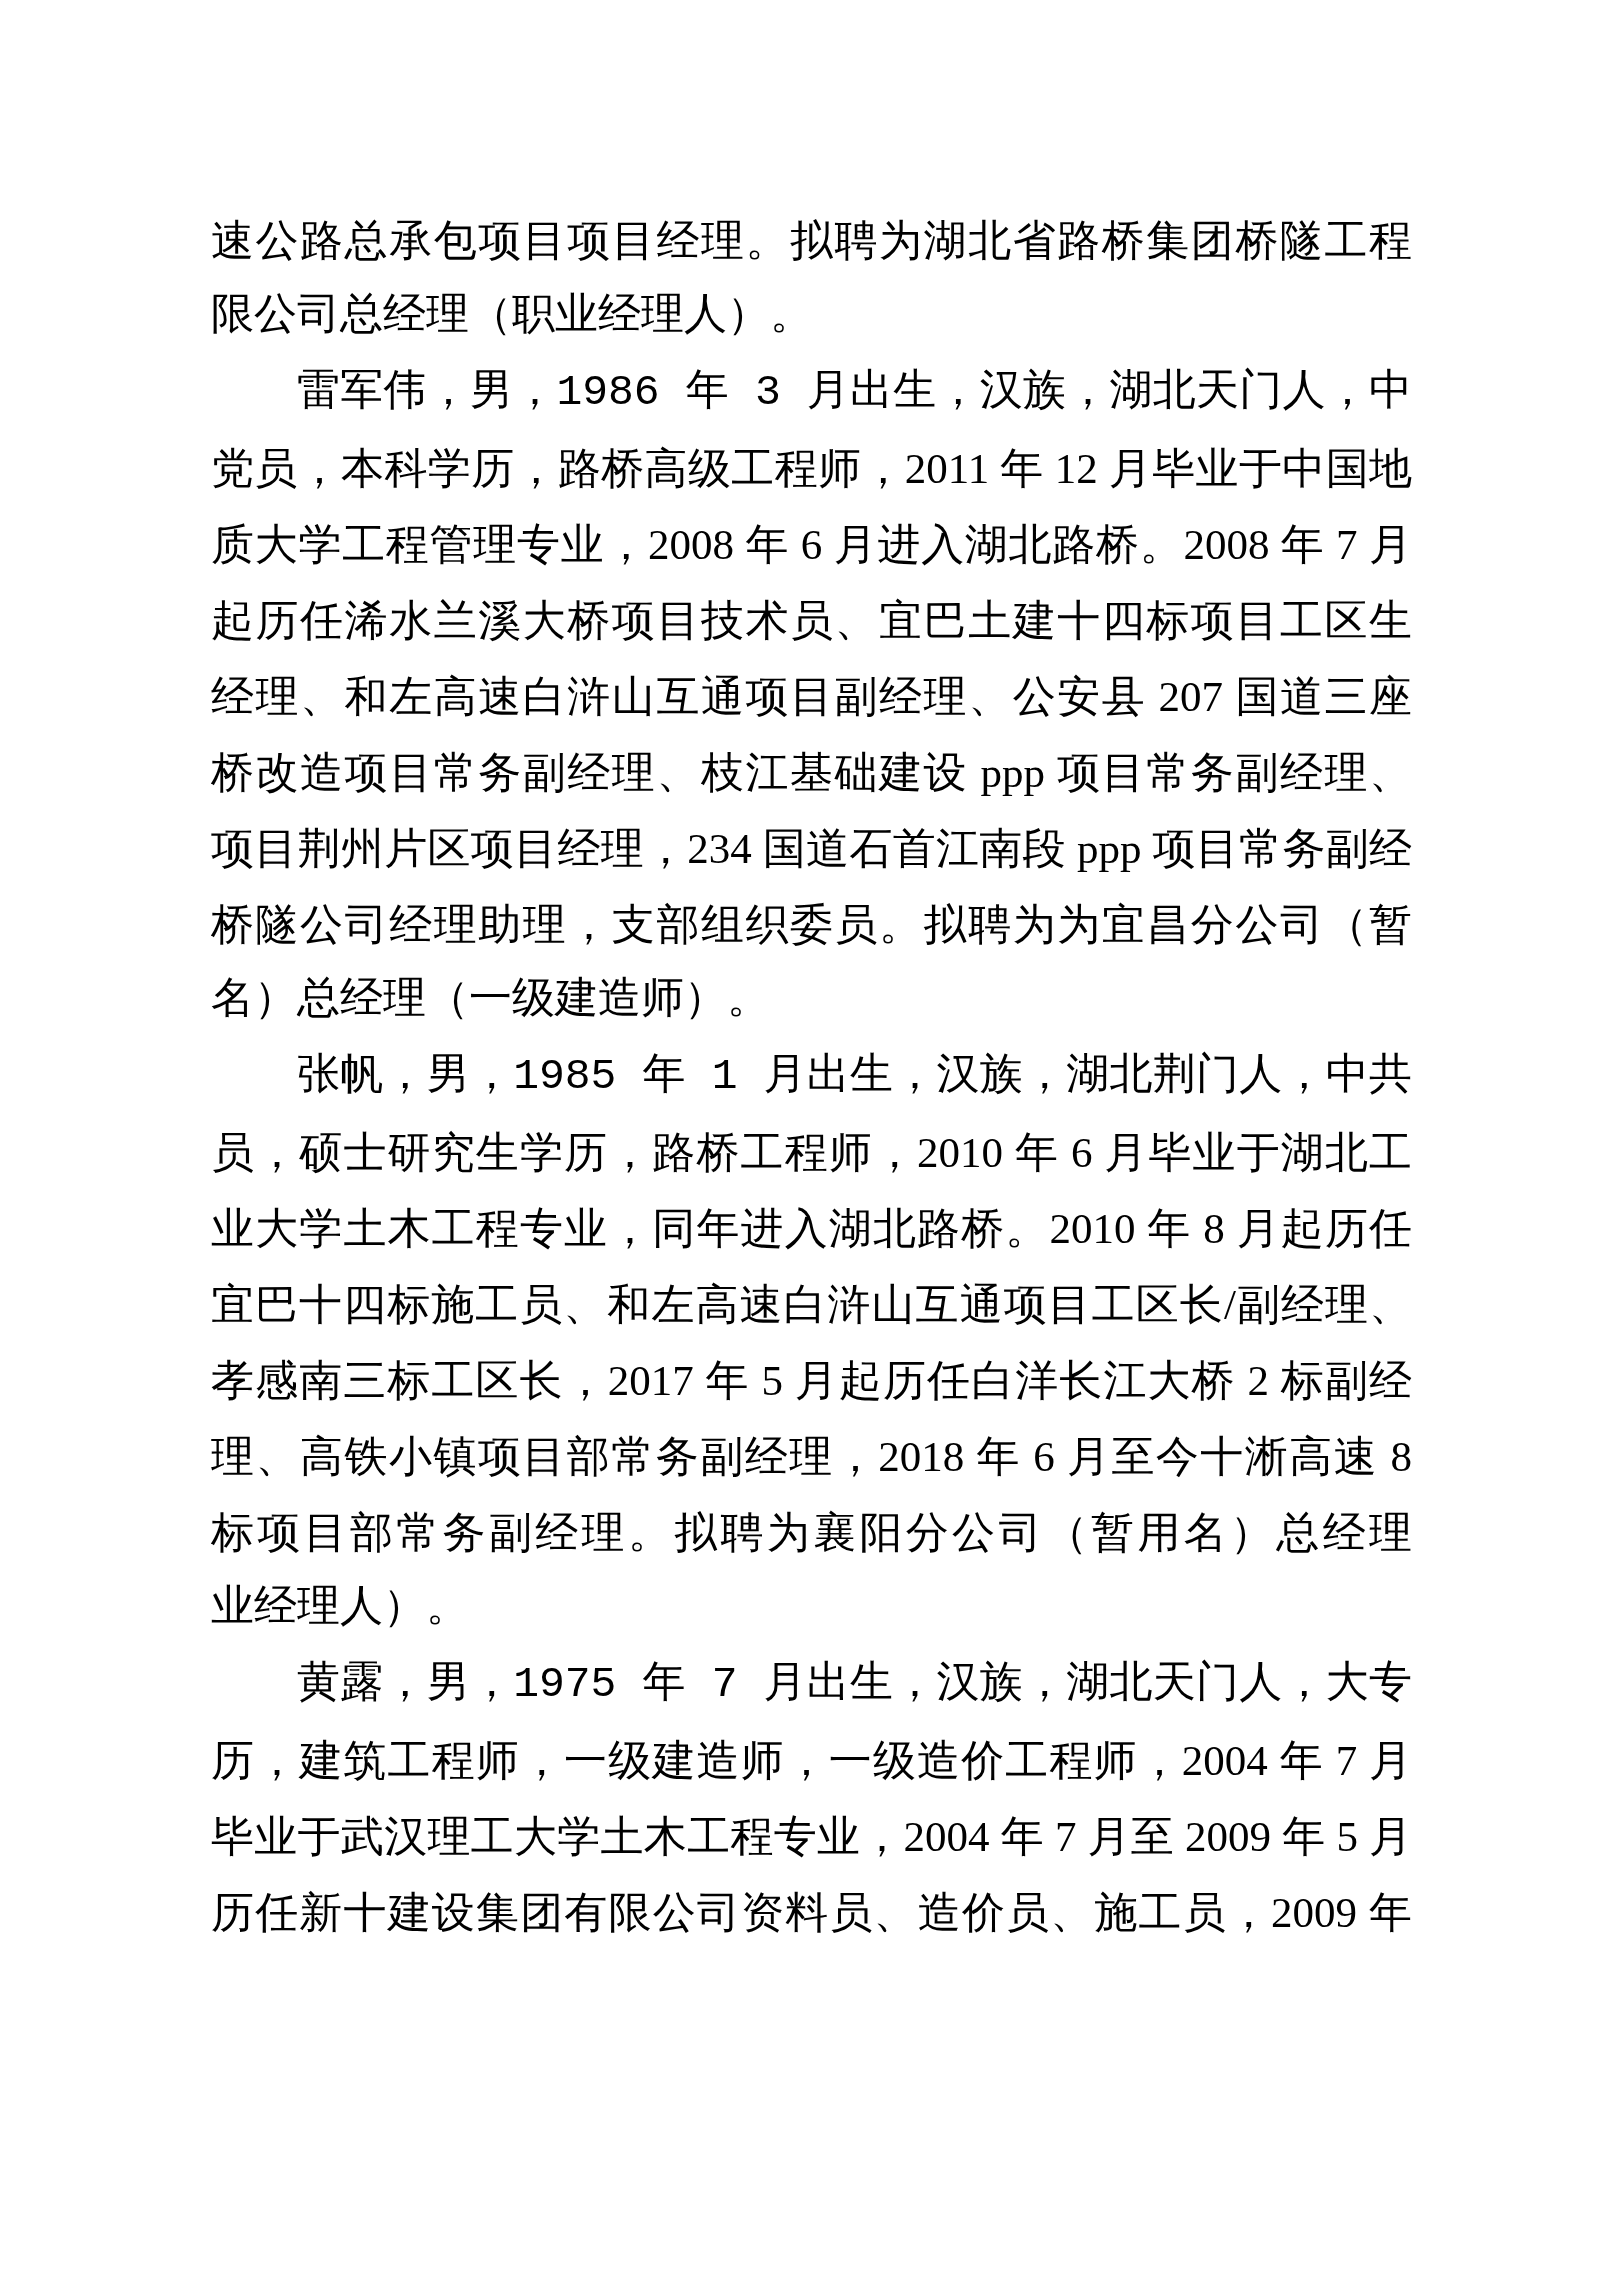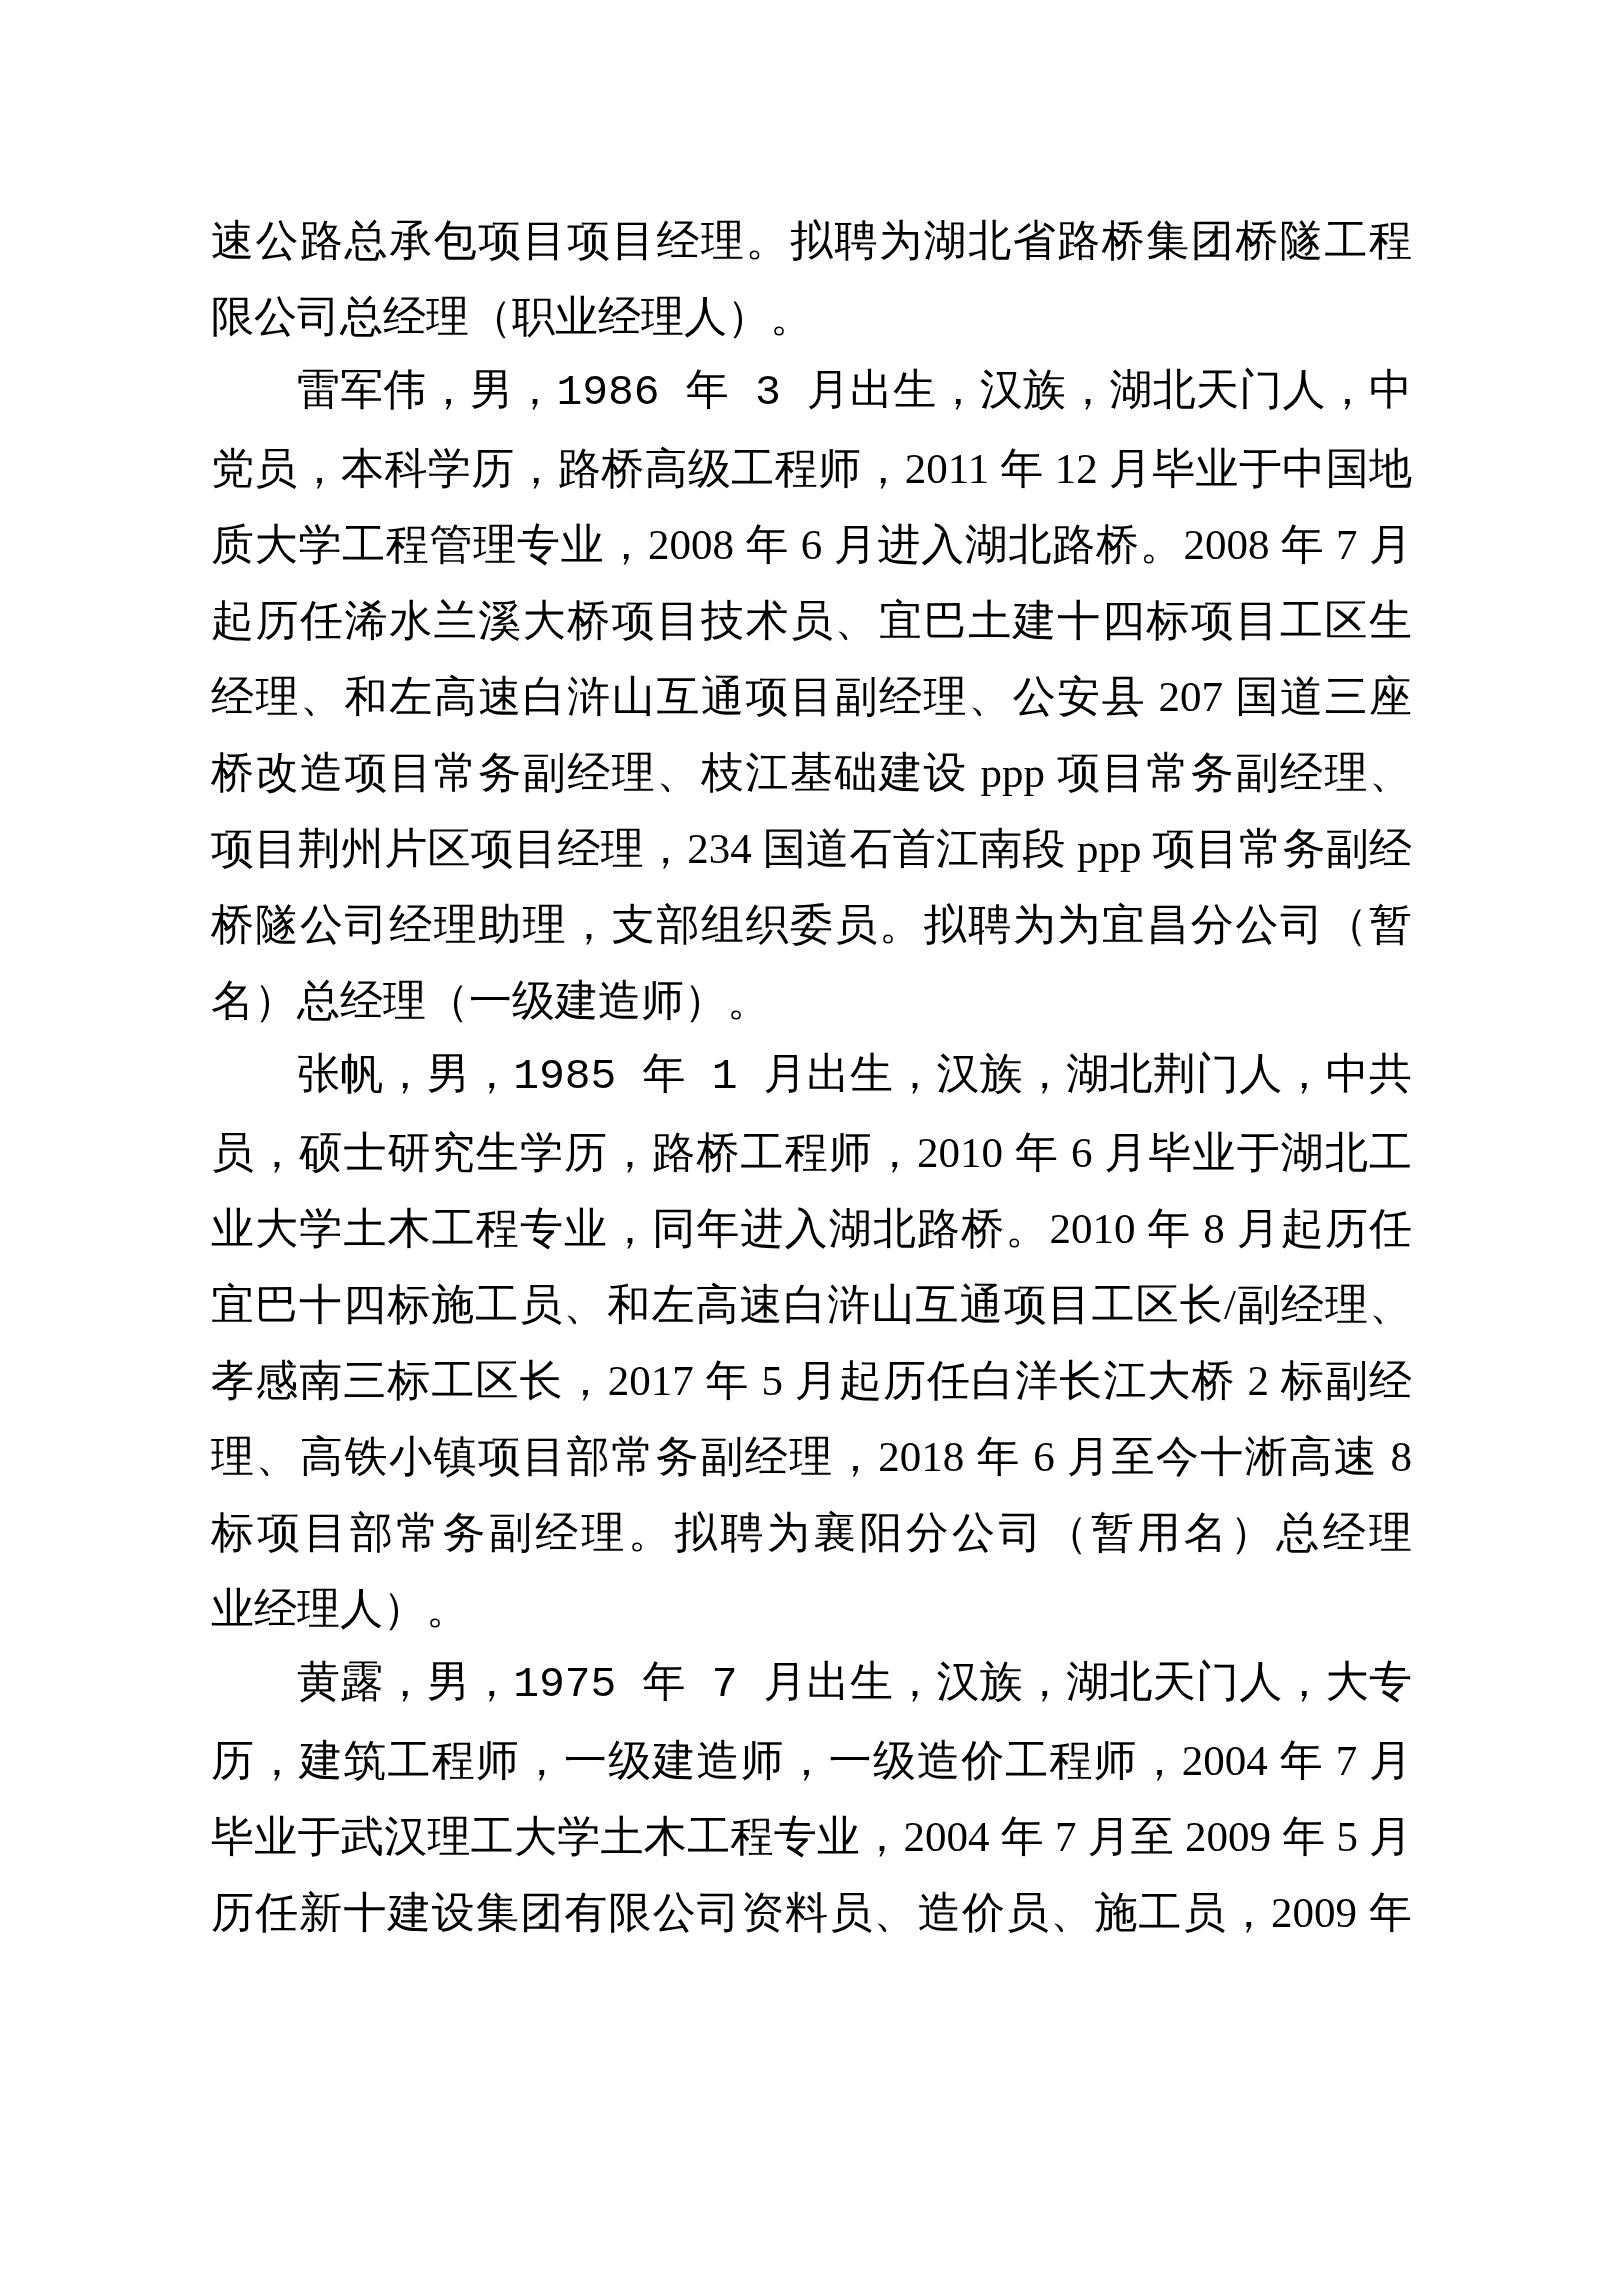--- a/index.html
+++ b/index.html
@@ -30,20 +30,21 @@
     text-align-last: justify;
     
     text-justify: inter-character;
     white-space: normal;
     height: 76px;
     overflow: hidden;
   }
   .line.end {
     text-align: left;
     text-align-last: left;
+    font-family: Liberation Mono, monospace;
   }
   .line.indent {
     text-indent: 86px;
     font-family: Liberation Mono, monospace;
   }
 </style>
 </head>
 <body>
 
 <div class="page">

